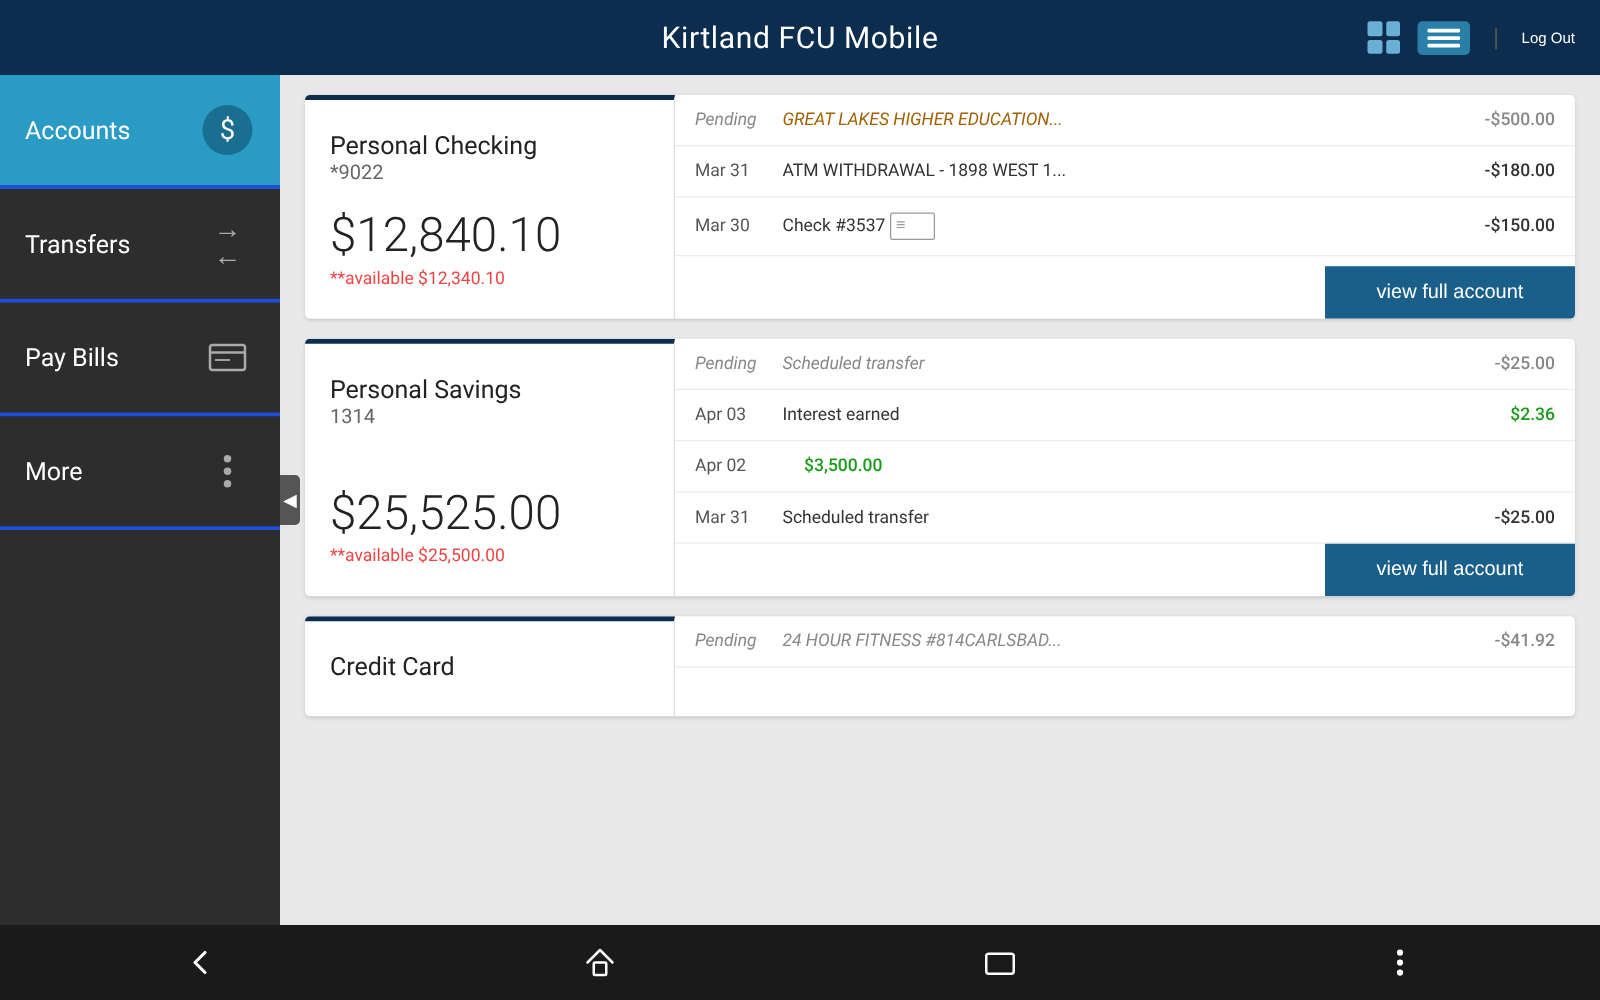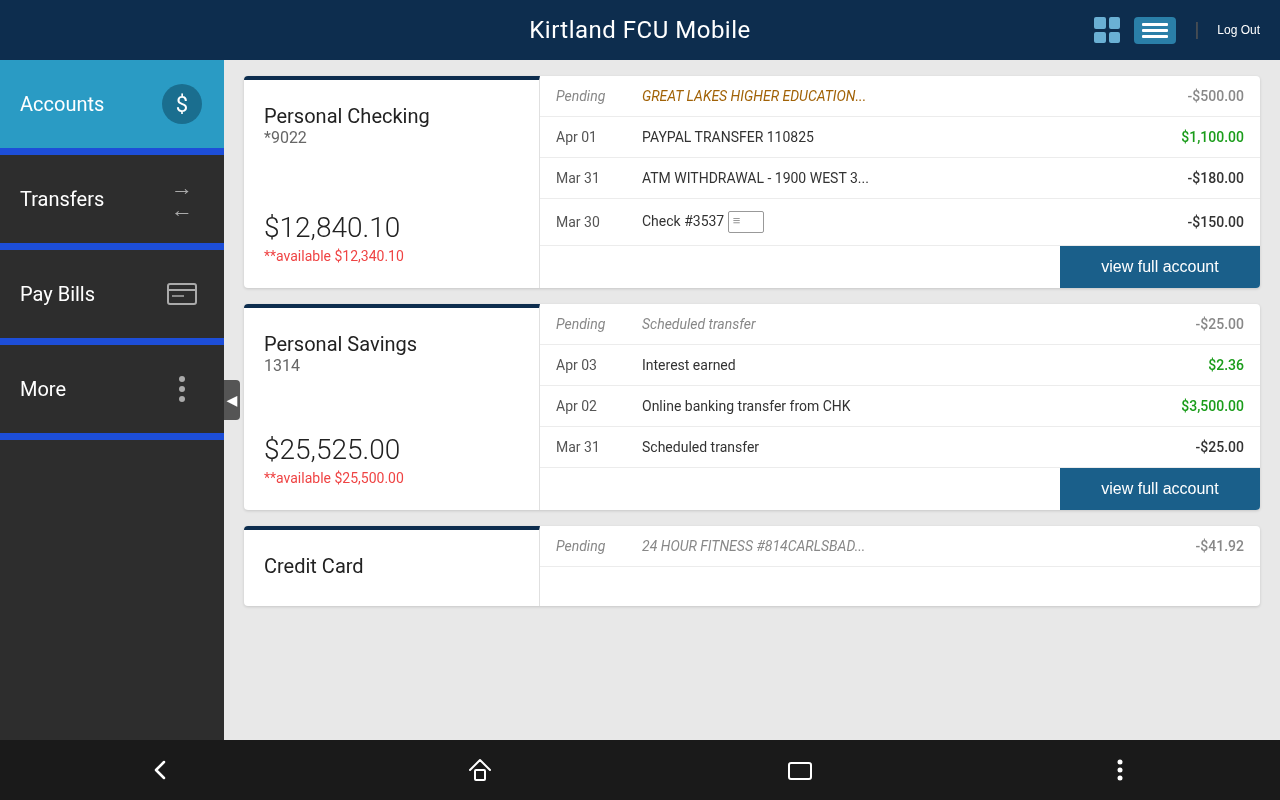--- a/index.html
+++ b/index.html
@@ -82,21 +82,21 @@
       flex-direction: column;
       flex-shrink: 0;
       position: relative;
     }
     .nav-item {
       display: flex;
       align-items: center;
       justify-content: space-between;
       padding: 22px 20px;
       cursor: pointer;
-      border-bottom: 7px solid #1d4ed8;
+      border-bottom: 3px solid #1d4ed8;
     }
     .nav-item.active {
       background: #2a9bc4;
     }
     .nav-label {
       color: white;
       font-size: 20px;
       font-weight: 400;
     }
     .nav-icon {
@@ -201,21 +201,21 @@
       font-size: 20px;
       font-weight: 400;
       color: #222;
     }
     .account-number {
       font-size: 16px;
       color: #666;
       margin-top: 0;
     }
     .account-balance {
-      font-size: 28px;
+      font-size: 38px;
       font-weight: 300;
       color: #222;
       margin-top: auto;
       padding-top: 20px;
     }
     .account-available {
       font-size: 14px;
       color: #ef4444;
       margin-top: 4px;
     }
@@ -227,21 +227,21 @@
       flex-direction: column;
     }
     .transaction-list {
       flex: 1;
     }
     .transaction-row {
       display: flex;
       align-items: center;
       padding: 12px 16px;
       border-bottom: 1px solid #ececec;
-      gap: 16px;
+      gap: 0;
     }
     .tx-date {
       width: 70px;
       font-size: 14px;
       color: #555;
       flex-shrink: 0;
     }
     .tx-date.pending-label {
       color: #888;
       font-style: italic;
@@ -398,27 +398,22 @@
         <span class="account-available">**available $12,340.10</span>
       </div>
       <div class="account-right">
         <div class="transaction-list">
           <div class="transaction-row">
             <span class="tx-date pending-label">Pending</span>
             <span class="tx-desc" style="color:#a16207;font-style:italic;">GREAT LAKES HIGHER EDUCATION...</span>
             <span class="tx-amount pending-neg">-$500.00</span>
           </div>
           <div class="transaction-row">
-            <span class="tx-date">Apr 01</span>
-            <span class="tx-desc">PAYPAL TRANSFER 110825</span>
-            <span class="tx-amount positive">$1,100.00</span>
-          </div>
-          <div class="transaction-row">
             <span class="tx-date">Mar 31</span>
-            <span class="tx-desc">ATM WITHDRAWAL - 1900 WEST 3...</span>
+            <span class="tx-desc">ATM WITHDRAWAL - 1898 WEST 1...</span>
             <span class="tx-amount negative">-$180.00</span>
           </div>
           <div class="transaction-row">
             <span class="tx-date">Mar 30</span>
             <span class="tx-desc">
               <span>Check #3537</span>
               <span class="tx-check-icon"></span>
             </span>
             <span class="tx-amount negative">-$150.00</span>
           </div>
@@ -443,21 +438,20 @@
             <span class="tx-desc" style="color:#888;font-style:italic;">Scheduled transfer</span>
             <span class="tx-amount pending-neg">-$25.00</span>
           </div>
           <div class="transaction-row">
             <span class="tx-date">Apr 03</span>
             <span class="tx-desc">Interest earned</span>
             <span class="tx-amount positive">$2.36</span>
           </div>
           <div class="transaction-row">
             <span class="tx-date">Apr 02</span>
-            <span class="tx-desc">Online banking transfer from CHK</span>
             <span class="tx-amount positive">$3,500.00</span>
           </div>
           <div class="transaction-row">
             <span class="tx-date">Mar 31</span>
             <span class="tx-desc">Scheduled transfer</span>
             <span class="tx-amount negative">-$25.00</span>
           </div>
         </div>
         <div style="display:flex;justify-content:flex-end;">
           <button class="view-full-btn">view full account</button>

